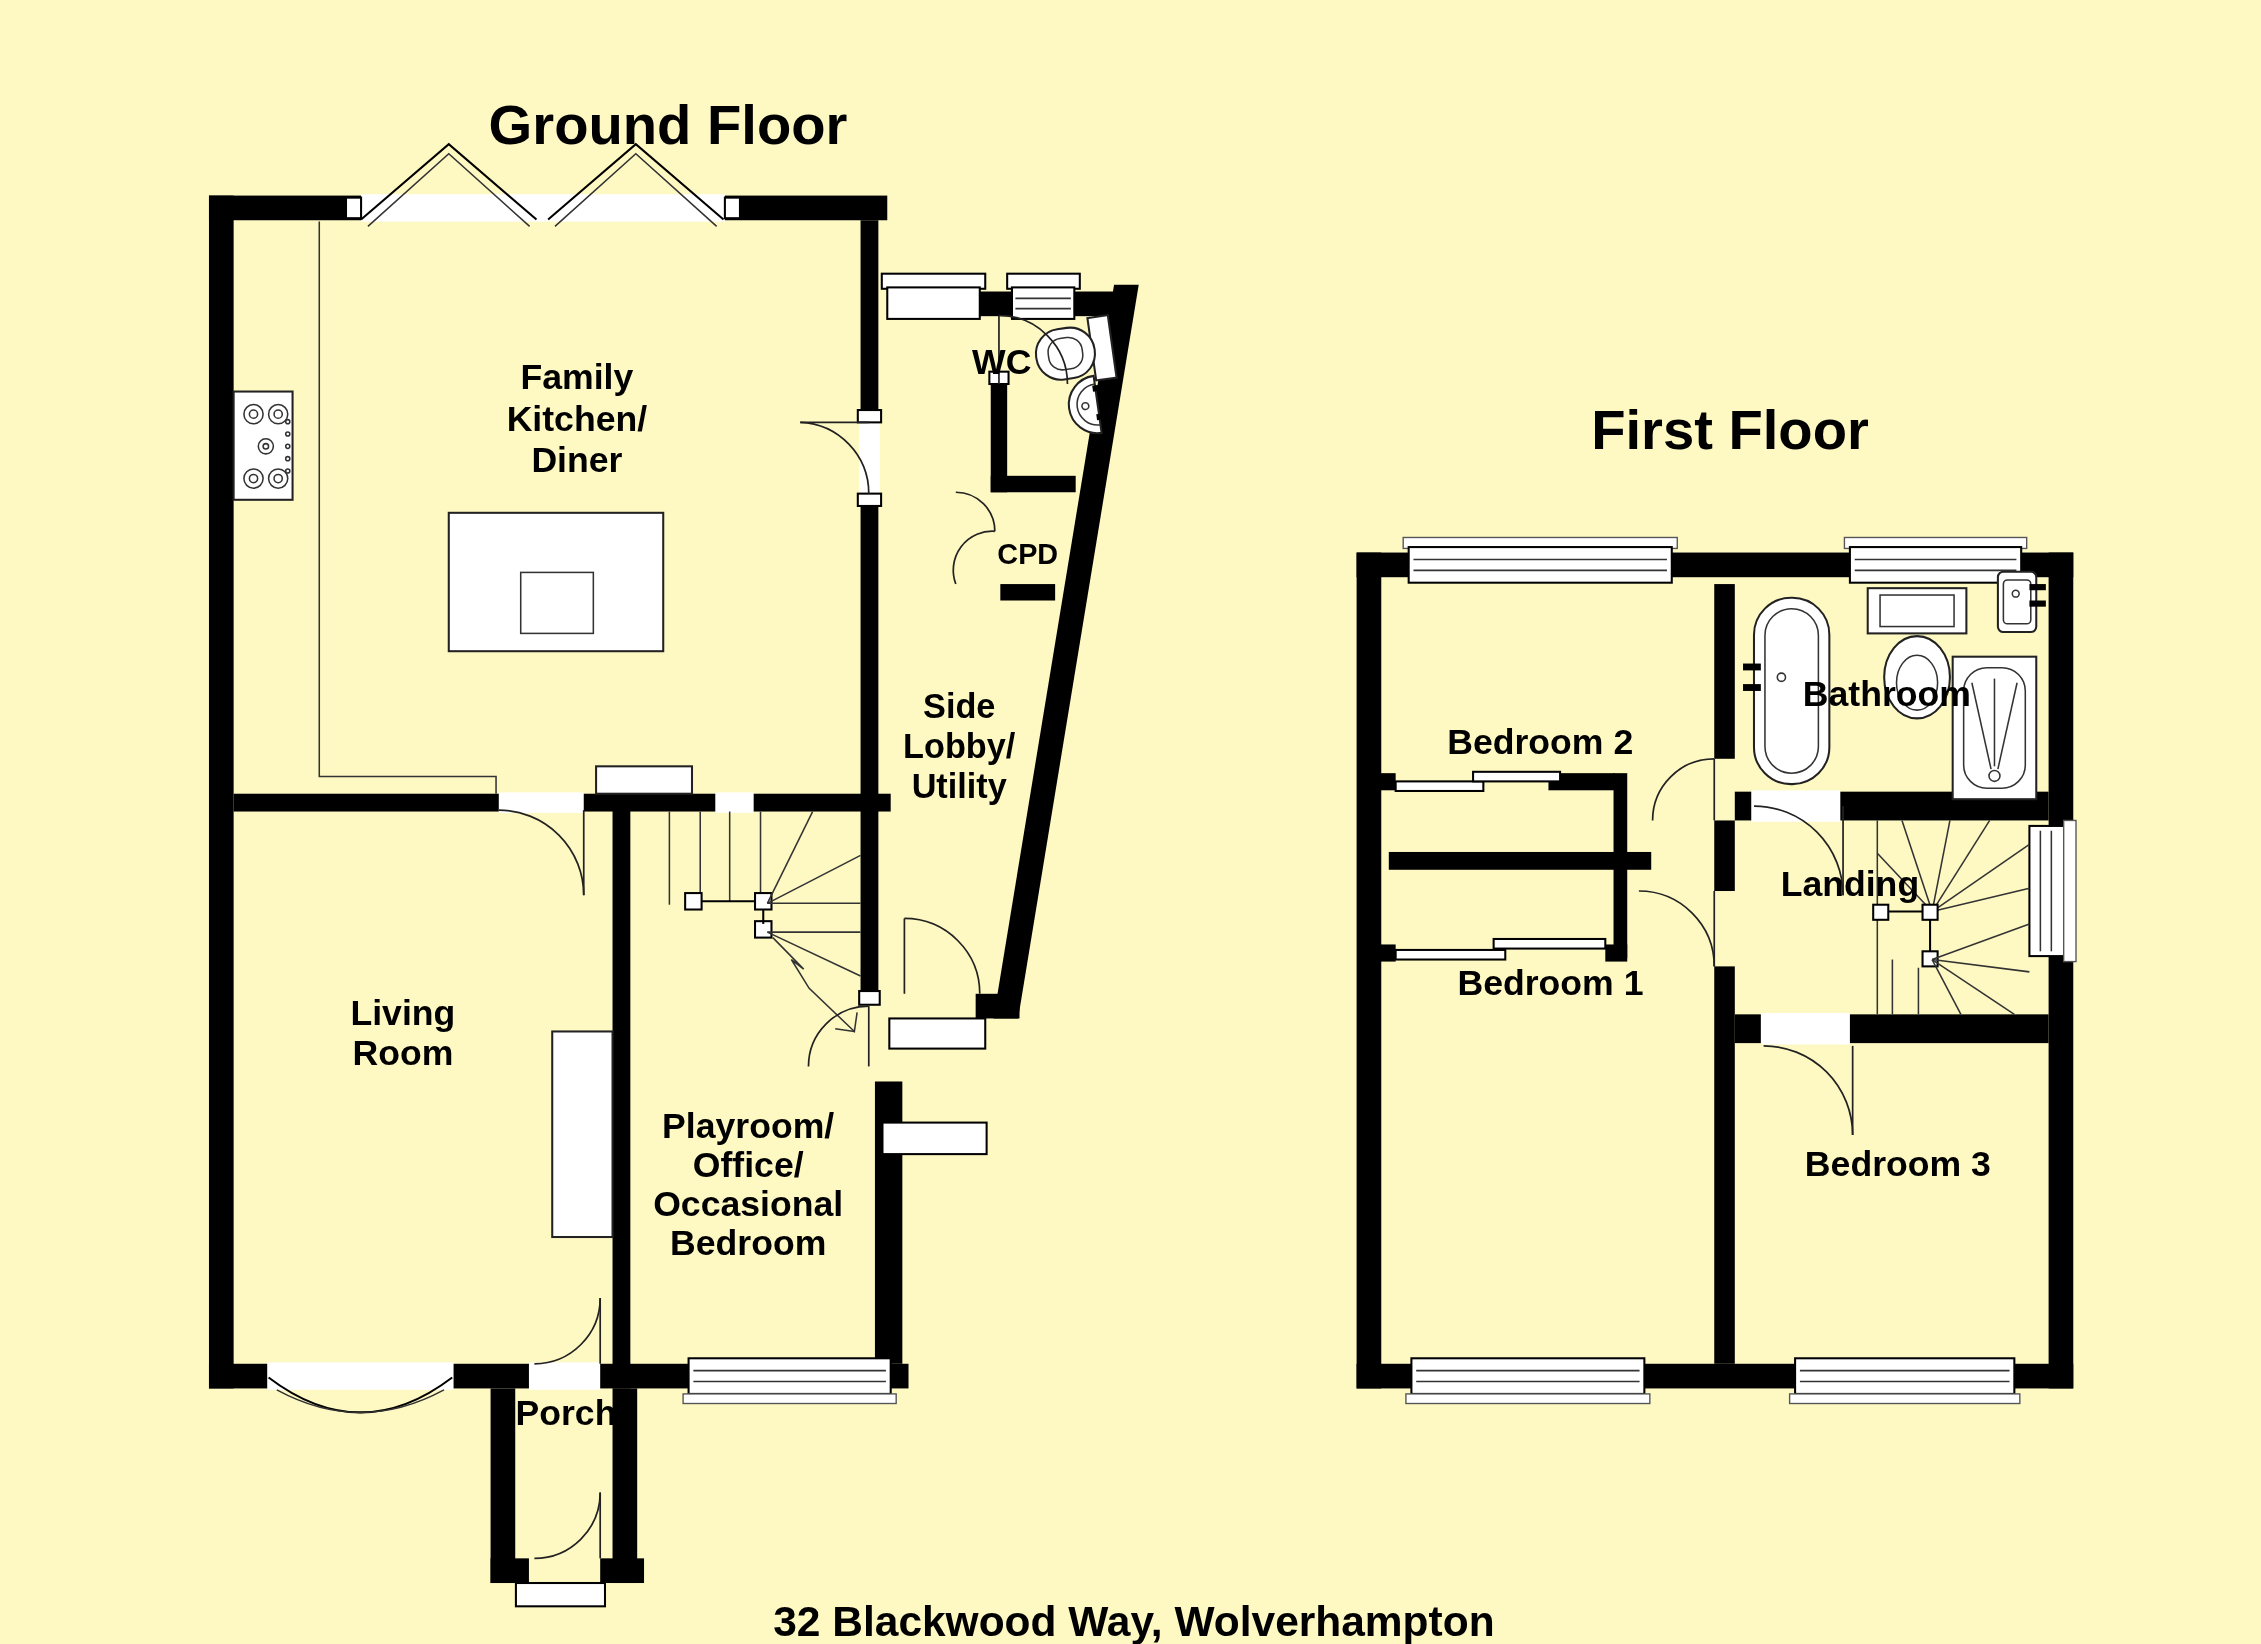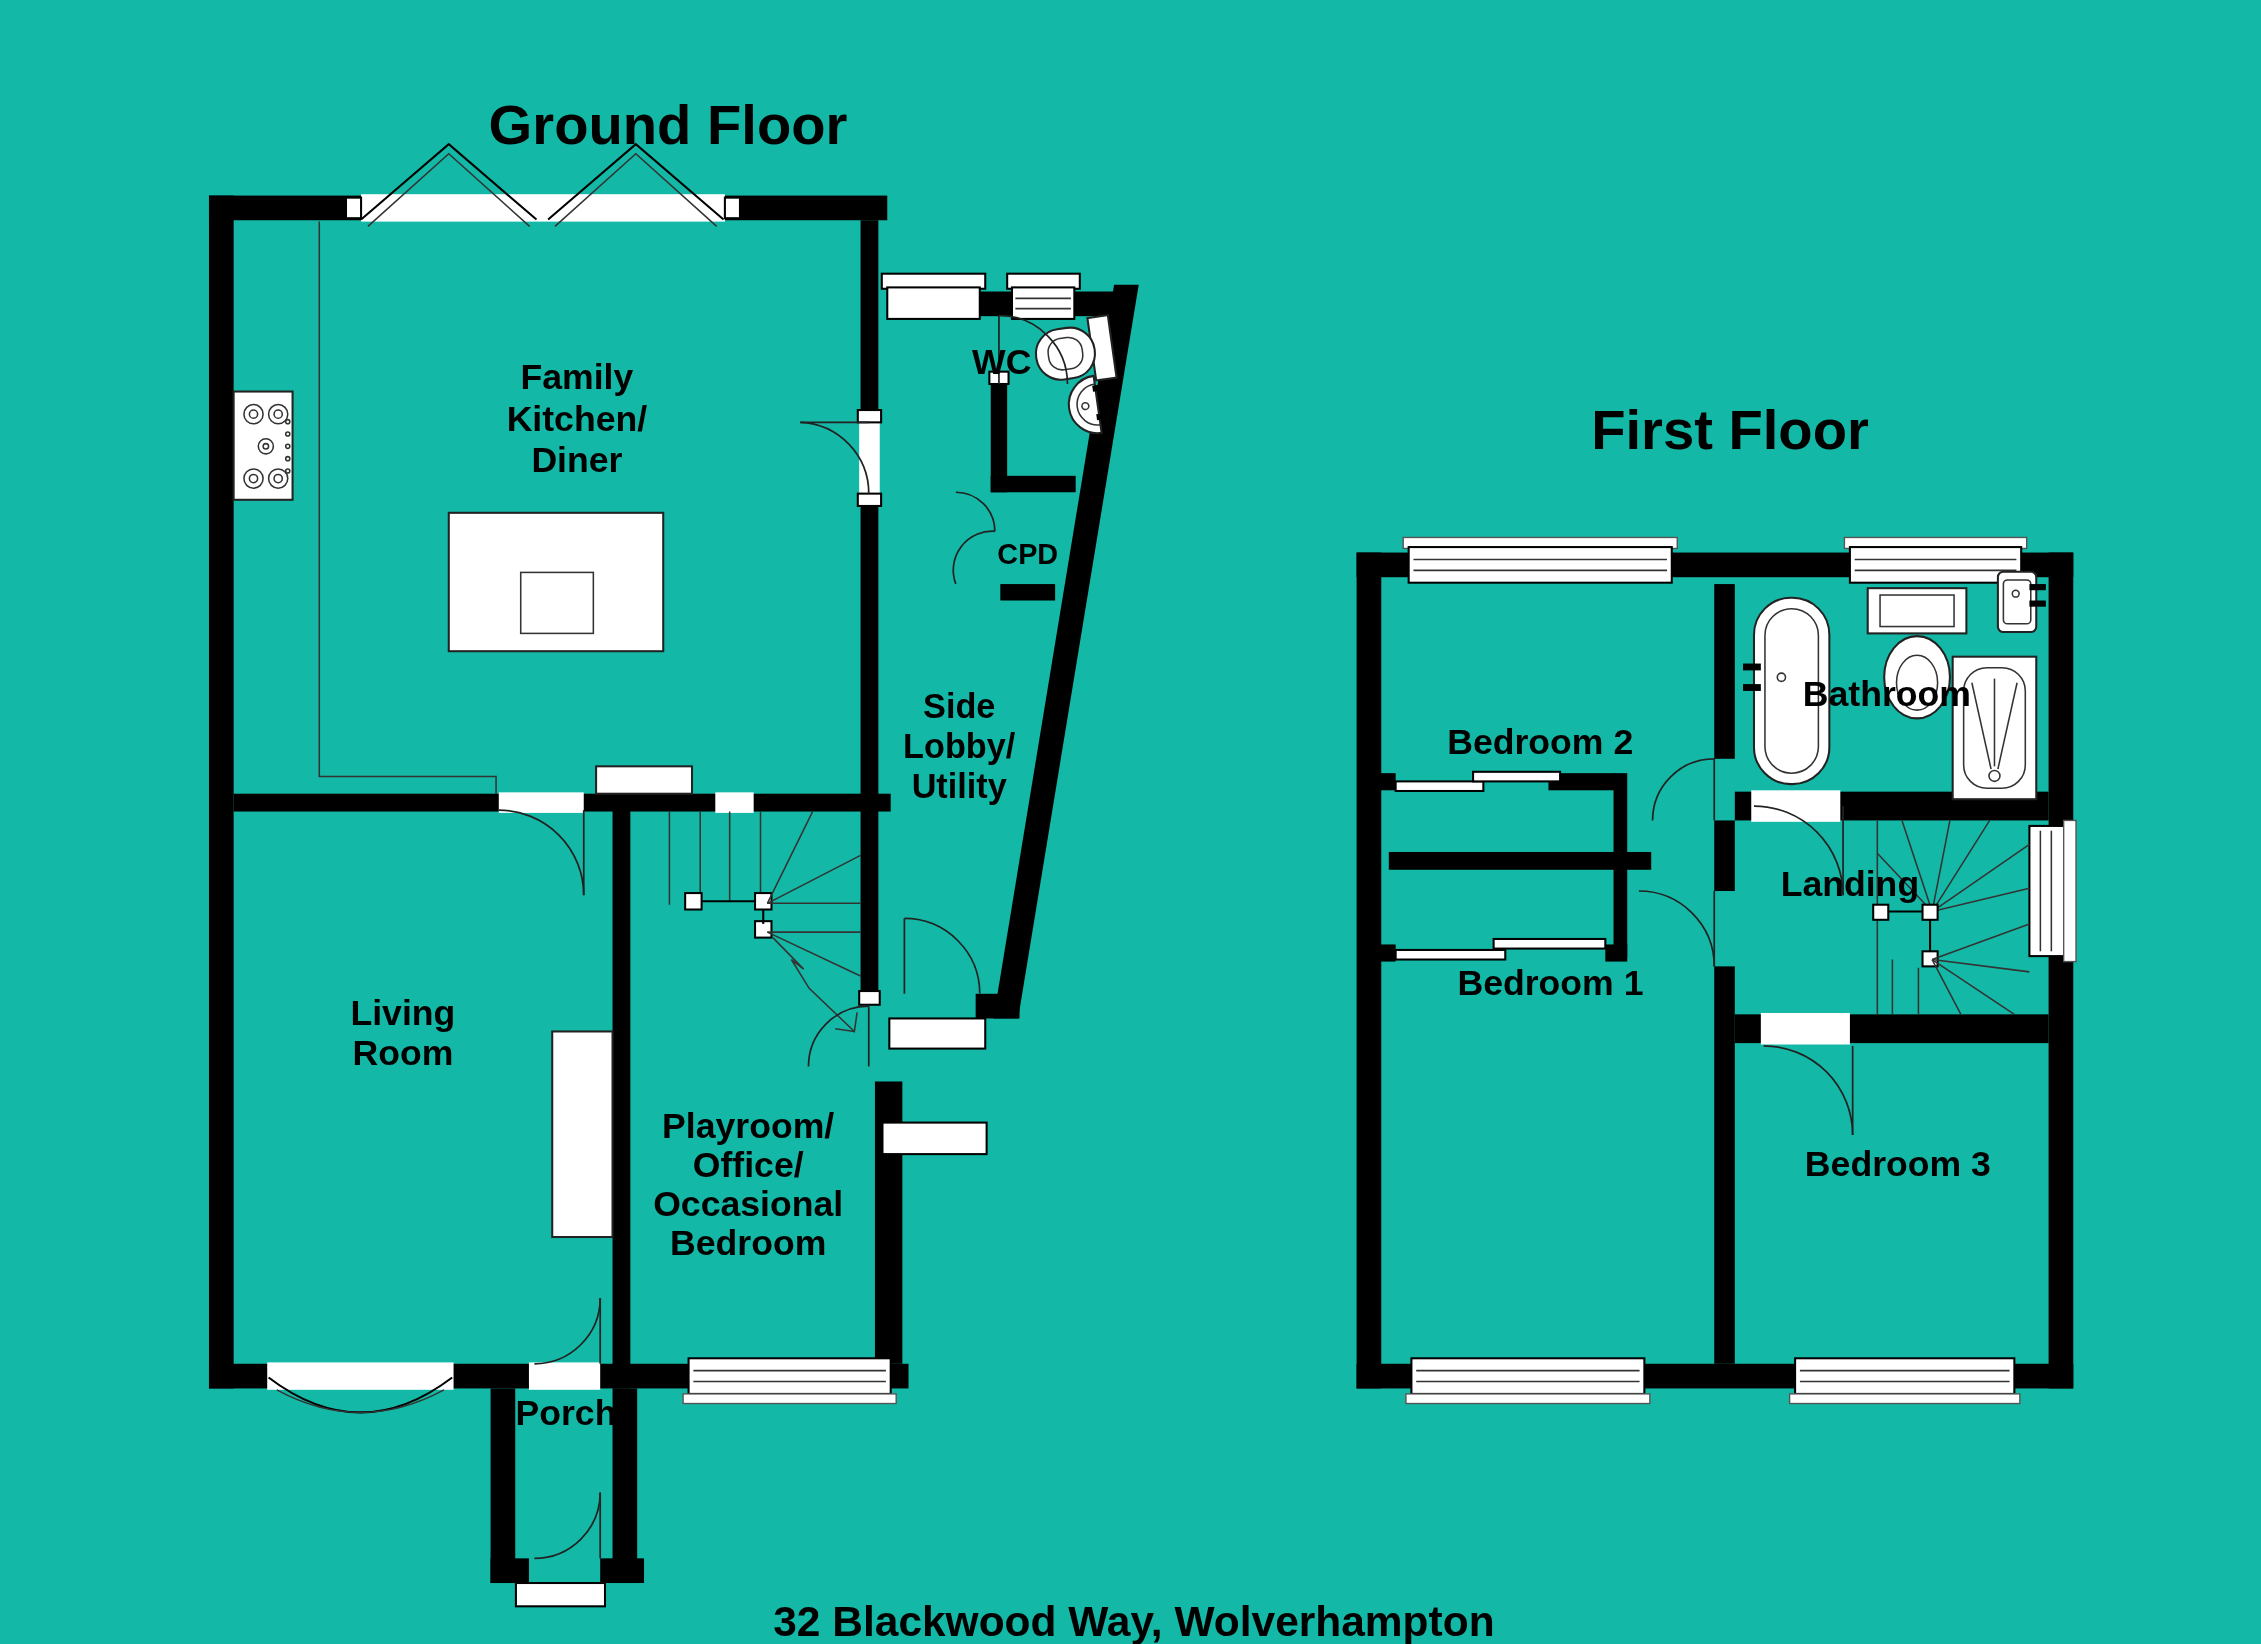--- a/index.html
+++ b/index.html
@@ -1,16 +1,16 @@
 <!DOCTYPE html>
 <html style="font-size:11px"><head>
 <meta charset="utf-8">
 <style>
   html,body{margin:0;padding:0;background:#ffffff;}
-  .stage{position:relative;width:2261px;height:1645px;background:#14b8a6;overflow:hidden;}
+  .stage{position:relative;width:2261px;height:1645px;background:#fef9c3;overflow:hidden;}
   svg{display:block;}
   text{font-family:"Liberation Sans","DejaVu Sans",sans-serif;font-weight:bold;fill:#000;}
   .title-txt{font-size:82px;}
   .room-txt{font-size:52px;}
   .small-txt{font-size:42px;}
   .mid-txt{font-size:50px;}
   .caption-txt{font-size:62px;}
   .wall{fill:#000;stroke:none;}
   .lite{fill:#fff;stroke:#000;stroke-width:3;}
   .lite-thin{fill:#fff;stroke:#555;stroke-width:2;}

